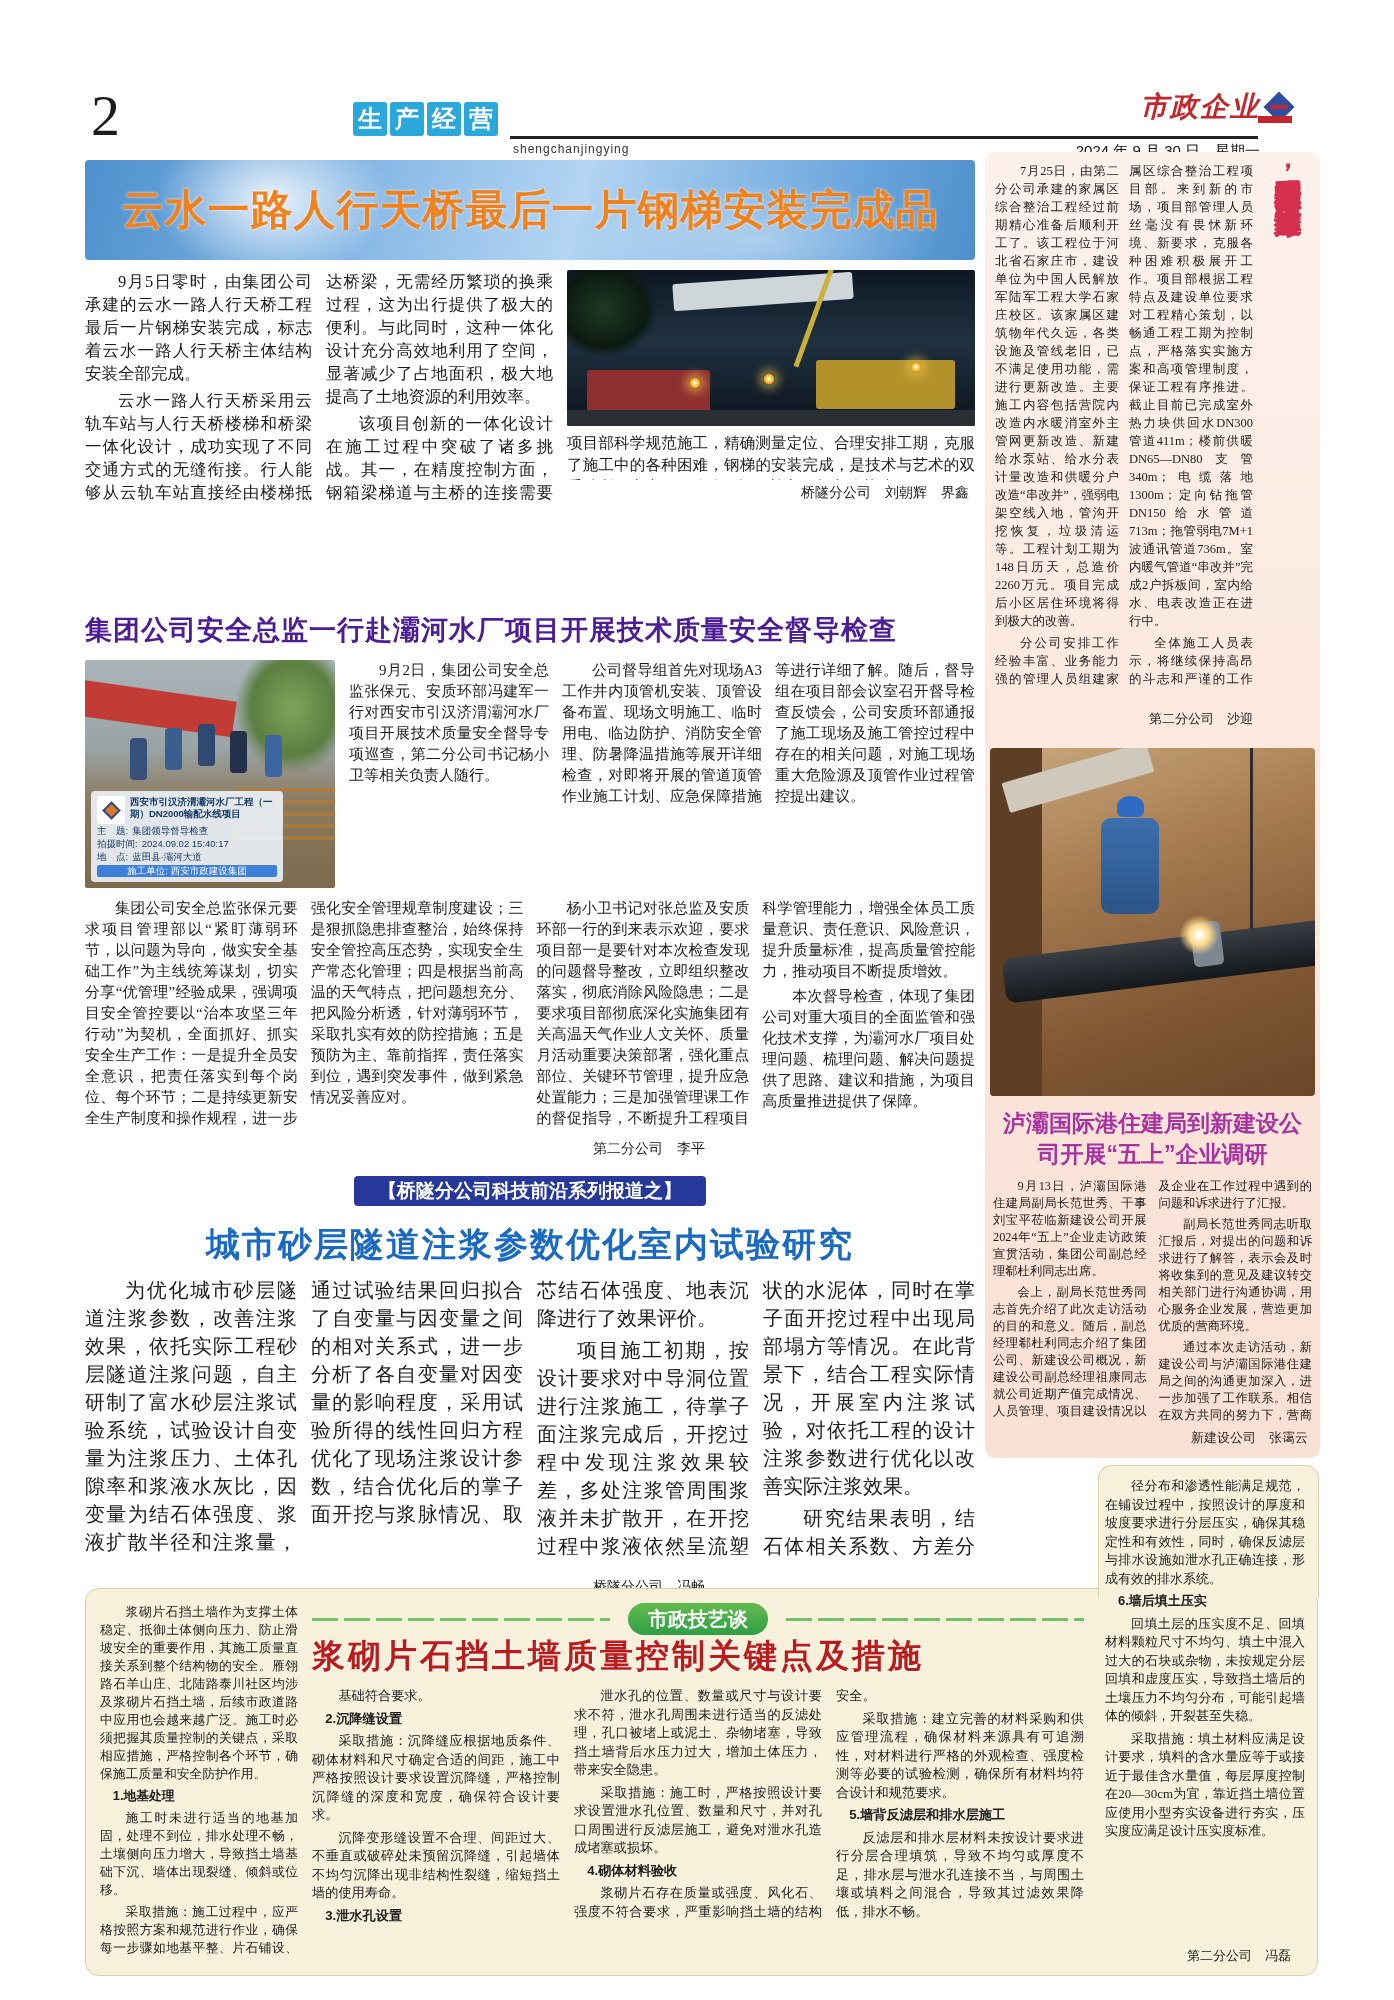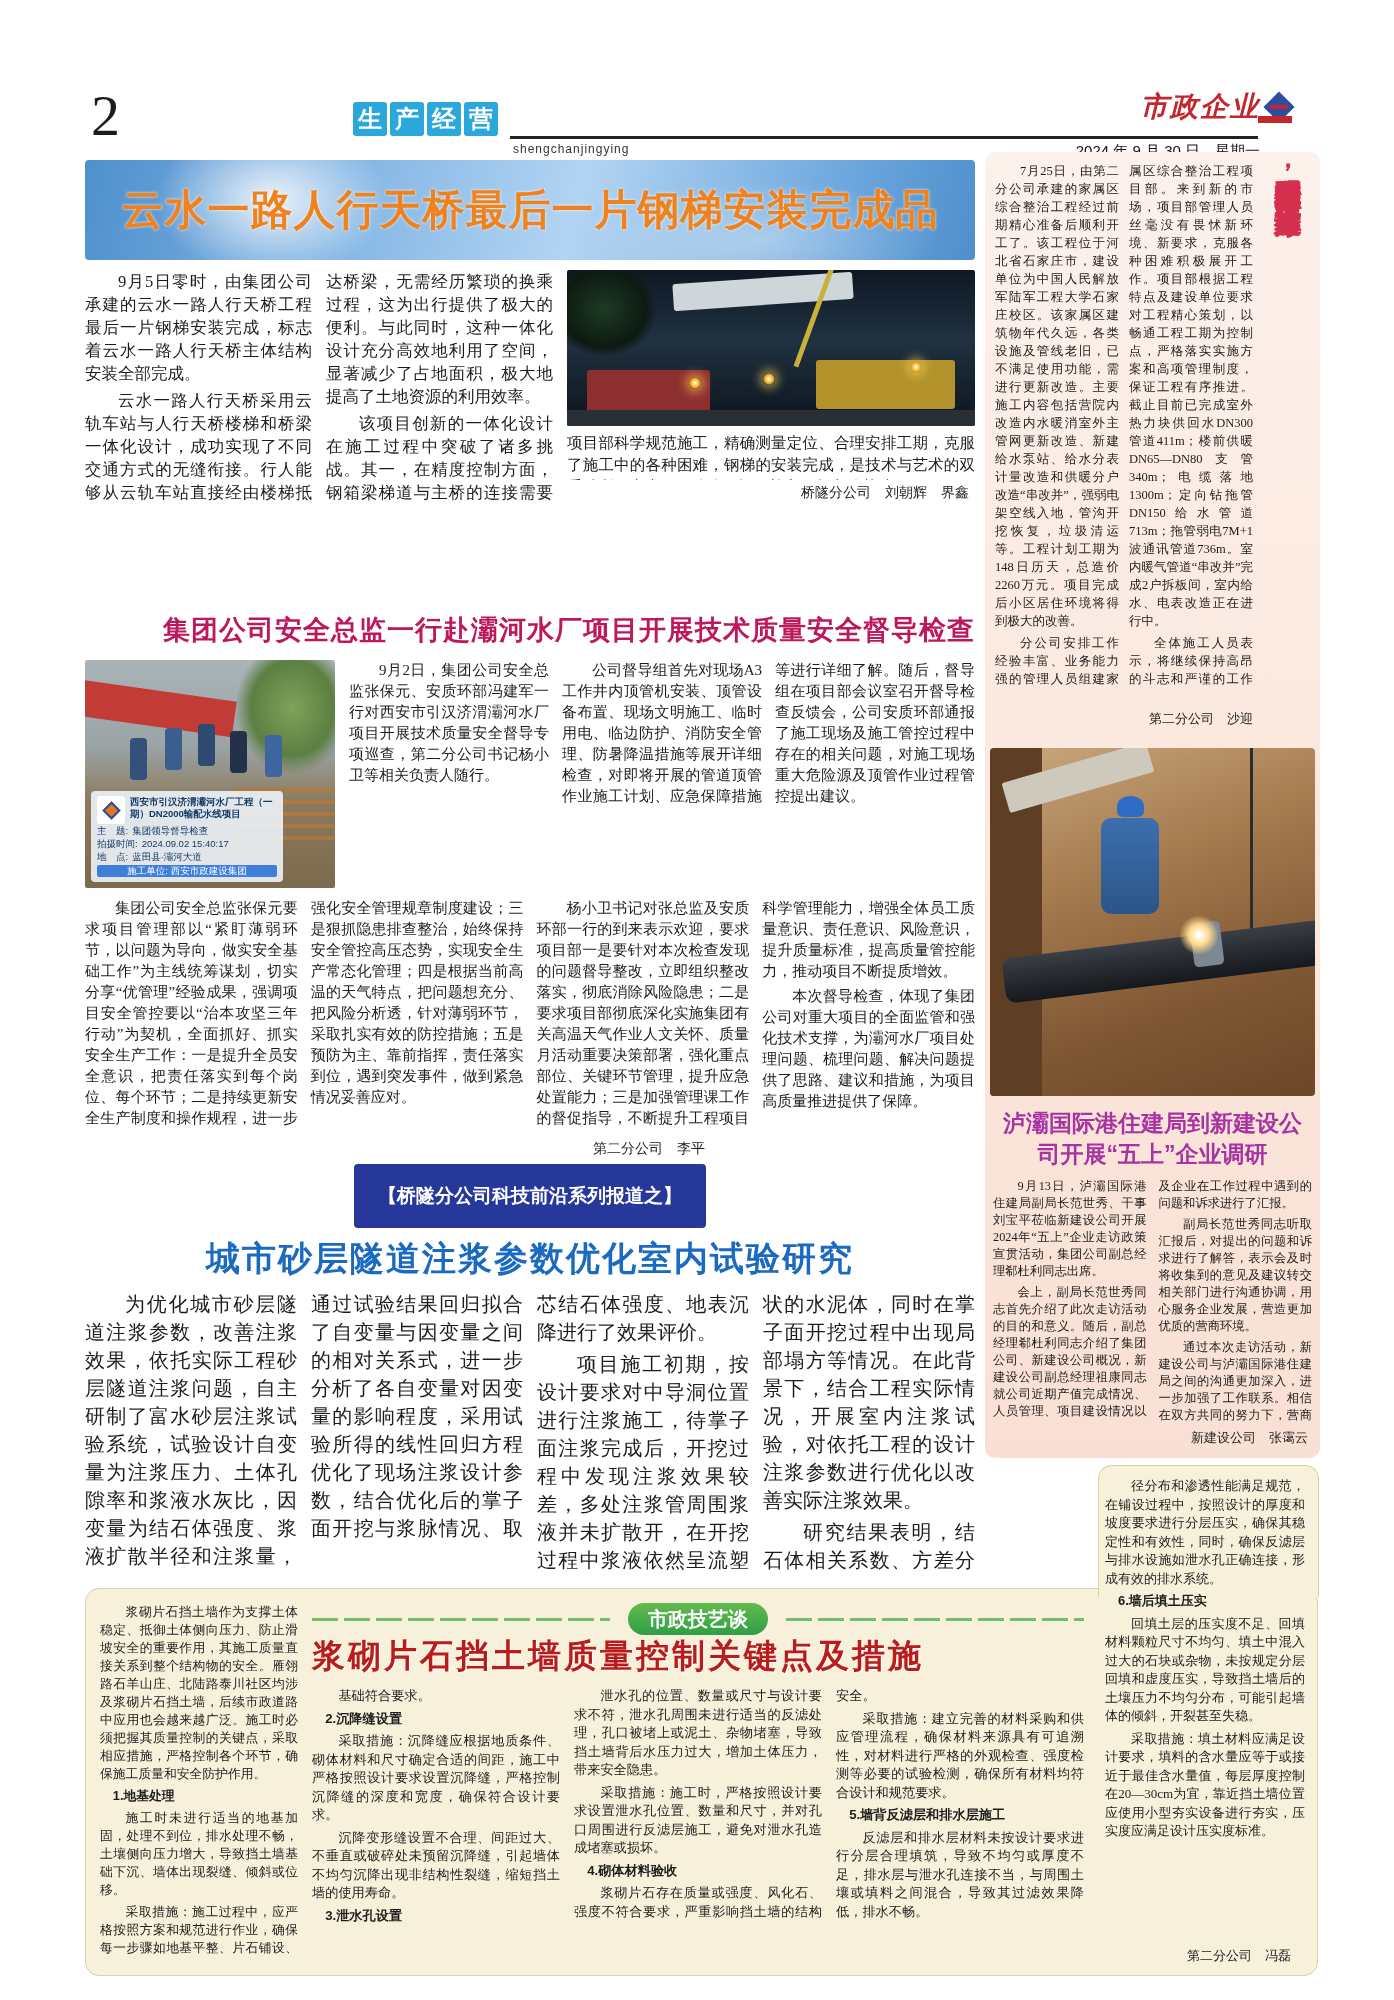--- a/index.html
+++ b/index.html
@@ -61,22 +61,22 @@
     background:#8e2f2f; border-radius:3px; }
   .ph1-truck-yellow { position:absolute; right:5%; bottom:11%; width:34%; height:31%;
     background:#b3922c; border-radius:3px; }
   .ph1-road { position:absolute; left:0; bottom:0; width:100%; height:10%; background:#2a2f35; }
   .ph1-light { position:absolute; width:12px; height:12px; border-radius:50%;
     background:radial-gradient(circle,#fff6c0 10%,#e8a515 55%,rgba(232,165,21,0) 75%);
     box-shadow:0 0 10px 4px rgba(250,210,90,.55); }
 
   
   .a2 { position:absolute; left:85px; top:610px; width:890px; }
-  .a2-headline { text-align:right; font:bold 27px/40px "Liberation Sans",sans-serif;
-    color:#be185d; letter-spacing:1px; white-space:nowrap; }
+  .a2-headline { text-align:left; font:bold 27px/40px "Liberation Sans",sans-serif;
+    color:#4c1d95; letter-spacing:1px; white-space:nowrap; }
   .a2-top { display:flex; margin-top:10px; }
   .a2-cols { flex:1; margin-left:14px; height:228px; column-count:3; column-gap:13px;
     font-size:15px; line-height:21px; overflow:hidden; }
   .a2-bottom { margin-top:10px; height:238px; column-count:4; column-gap:13px;
     font-size:15px; line-height:21px; overflow:hidden; }
   .a2-byline { text-align:right; font-size:14px; margin:4px 270px 0 0; }
 
   .photo2 { width:250px; height:228px; position:relative; overflow:hidden; border-radius:2px;
     background:linear-gradient(180deg,#aab4b8 0%,#9aa4a6 38%,#8c7a5e 62%,#7c6a4e 100%); }
   .ph2-banner { position:absolute; left:-6%; top:13%; width:66%; height:16%;
@@ -96,22 +96,22 @@
     display:grid; place-items:center; }
   .card-logo i { width:13px; height:13px; display:block; background:#e07820;
     transform:rotate(45deg); border:2px solid #2b4ea0; }
   .card-title { font-weight:bold; }
   .card-row { display:flex; gap:4px; margin-top:1px;align-items:center; }
   .card-label { flex:0 0 auto; }
   .card-unit { background:#3d7fd9; color:#fff; border-radius:2px; padding:0 3px; margin-top:2px;text-align:center; }
 
   
   .sci { position:absolute; left:85px; top:1160px; width:890px; }
-  .sci-kicker { margin:4px auto; width:fit-content; background:#27389b; color:#fff;
-    font:bold 19px/30px "Liberation Sans",sans-serif; padding:17px 24px; border-radius:4px; }
+  .sci-kicker { margin:16px auto; width:fit-content; background:#27389b; color:#fff;
+    font:bold 19px/30px "Liberation Sans",sans-serif; padding:0 24px; border-radius:4px; }
   .sci-headline { margin-top:8px; text-align:center; color:#1b6ac2;
     font:bold 34px/44px "Liberation Sans",sans-serif; letter-spacing:2px; white-space:nowrap; }
   .sci-body { margin-top:10px; height:298px; column-count:4; column-gap:14px;
     font-size:20px; line-height:28px; overflow:hidden; }
   .sci-byline { text-align:right; font-size:14px; margin:4px 270px 0 0; }
 
   
   .sidebar { position:absolute; left:985px; top:152px; width:335px; height:1306px;
     background:linear-gradient(180deg,#fdf1ec 0%,#fbe7dc 55%,#f9e0d4 100%); border-radius:10px; }
   .r1-body { position:absolute; left:10px; top:10px; width:258px; height:542px;

